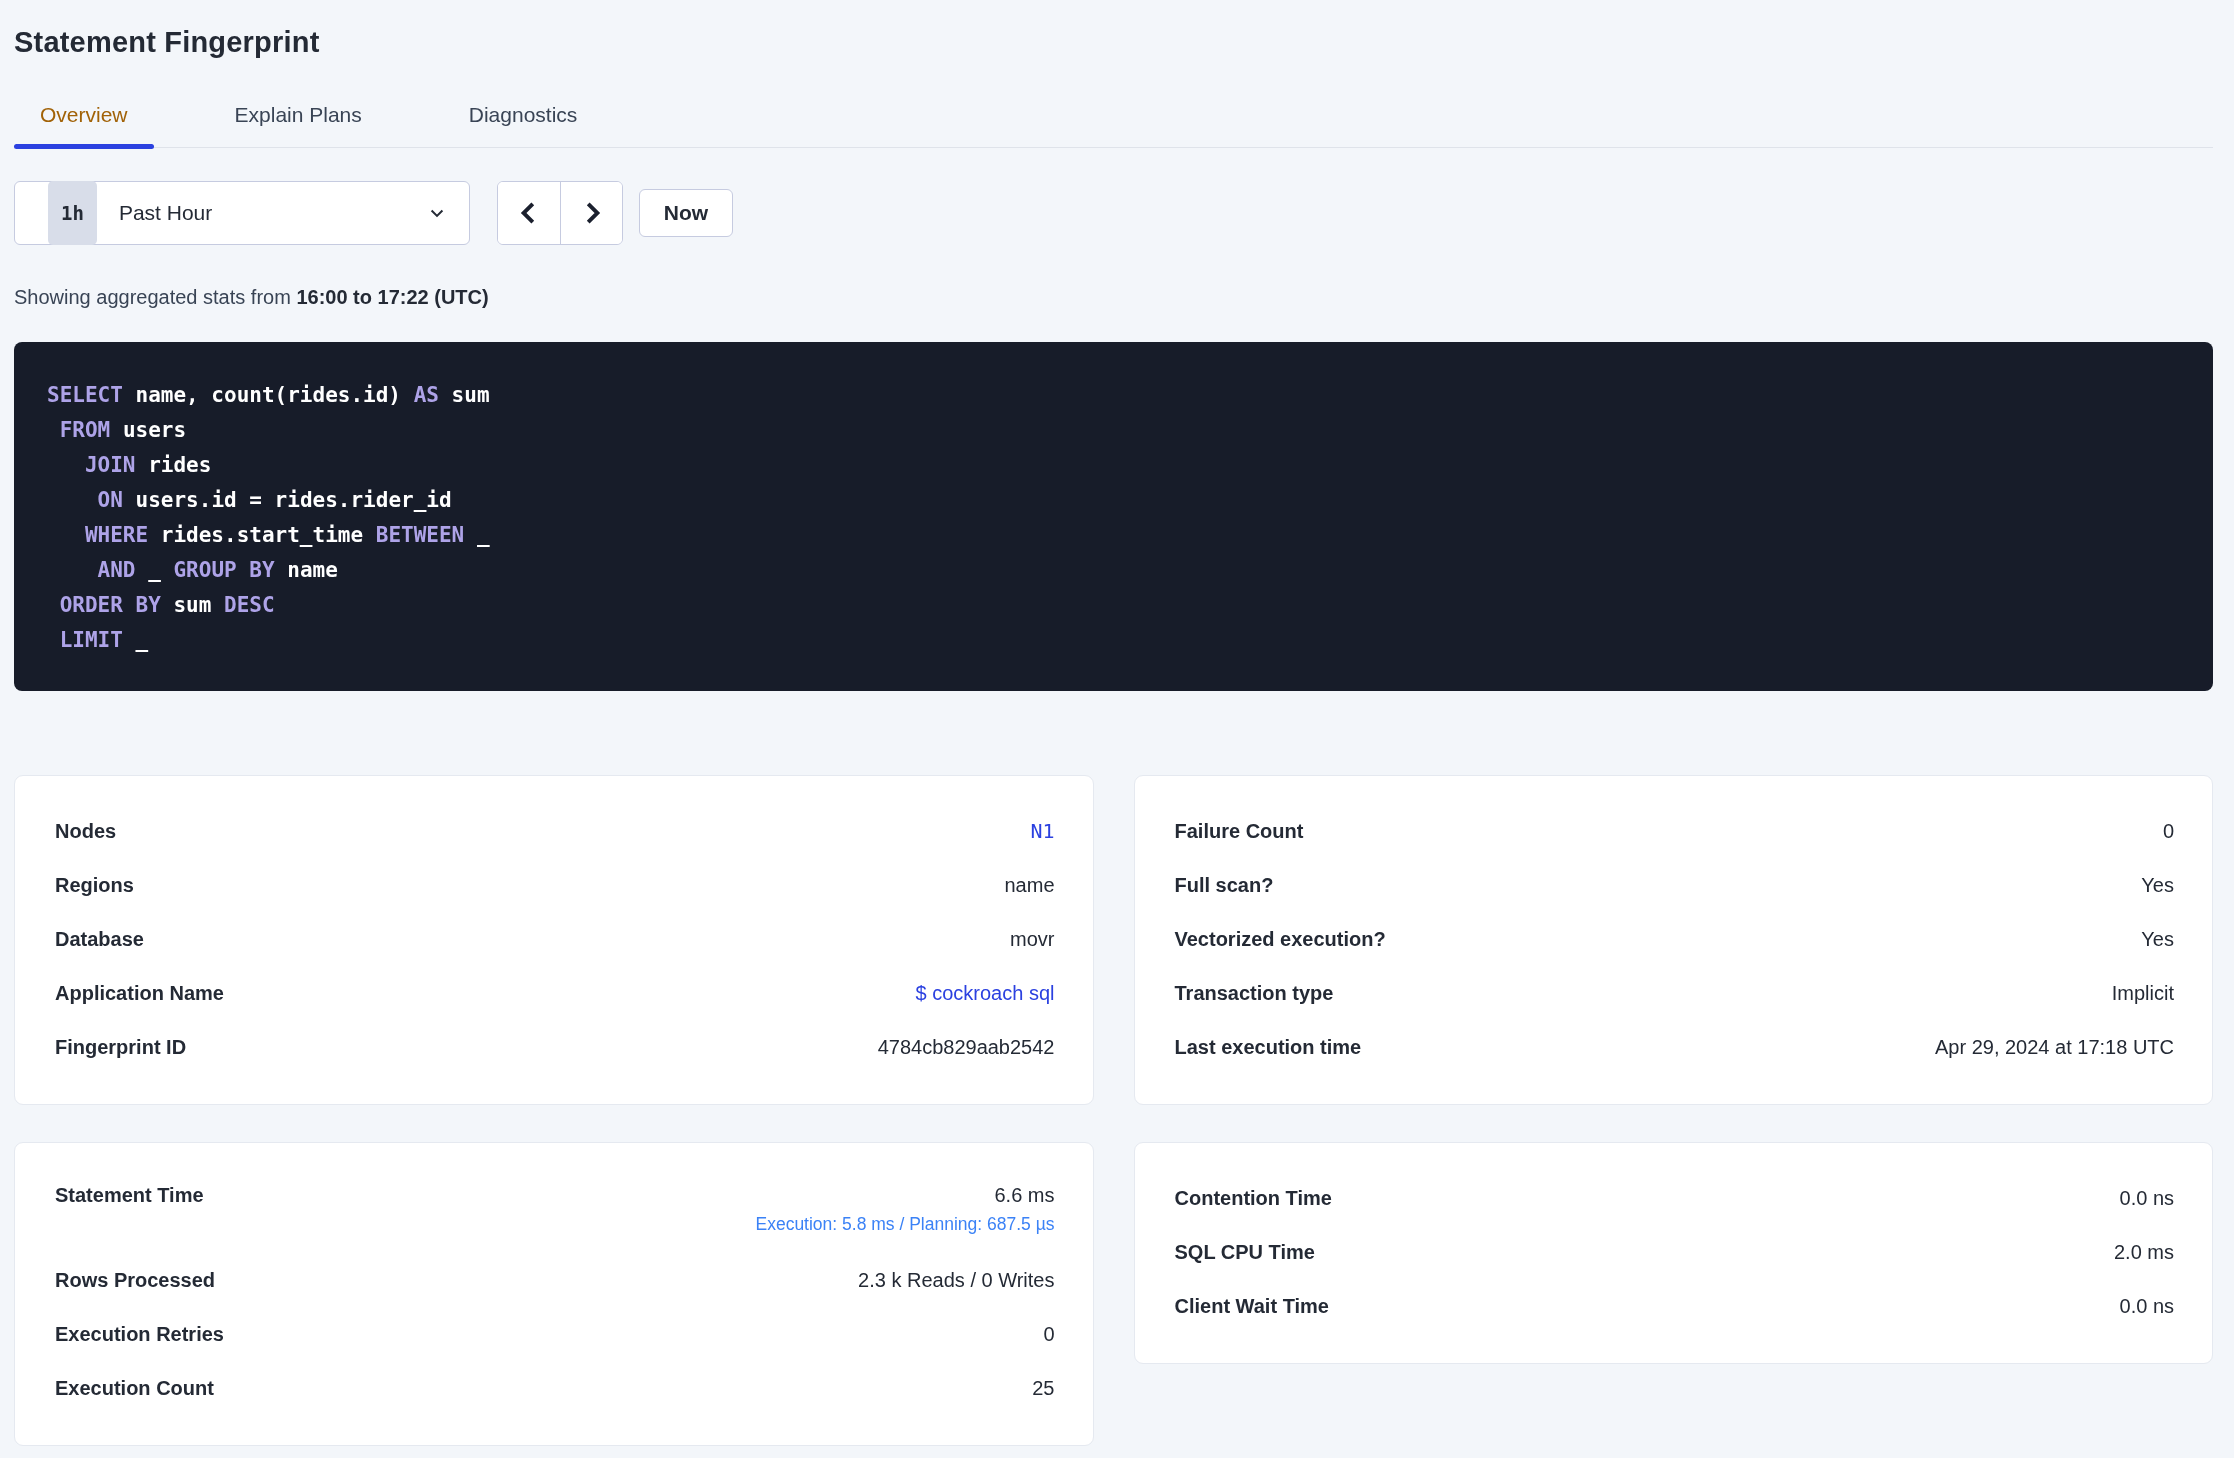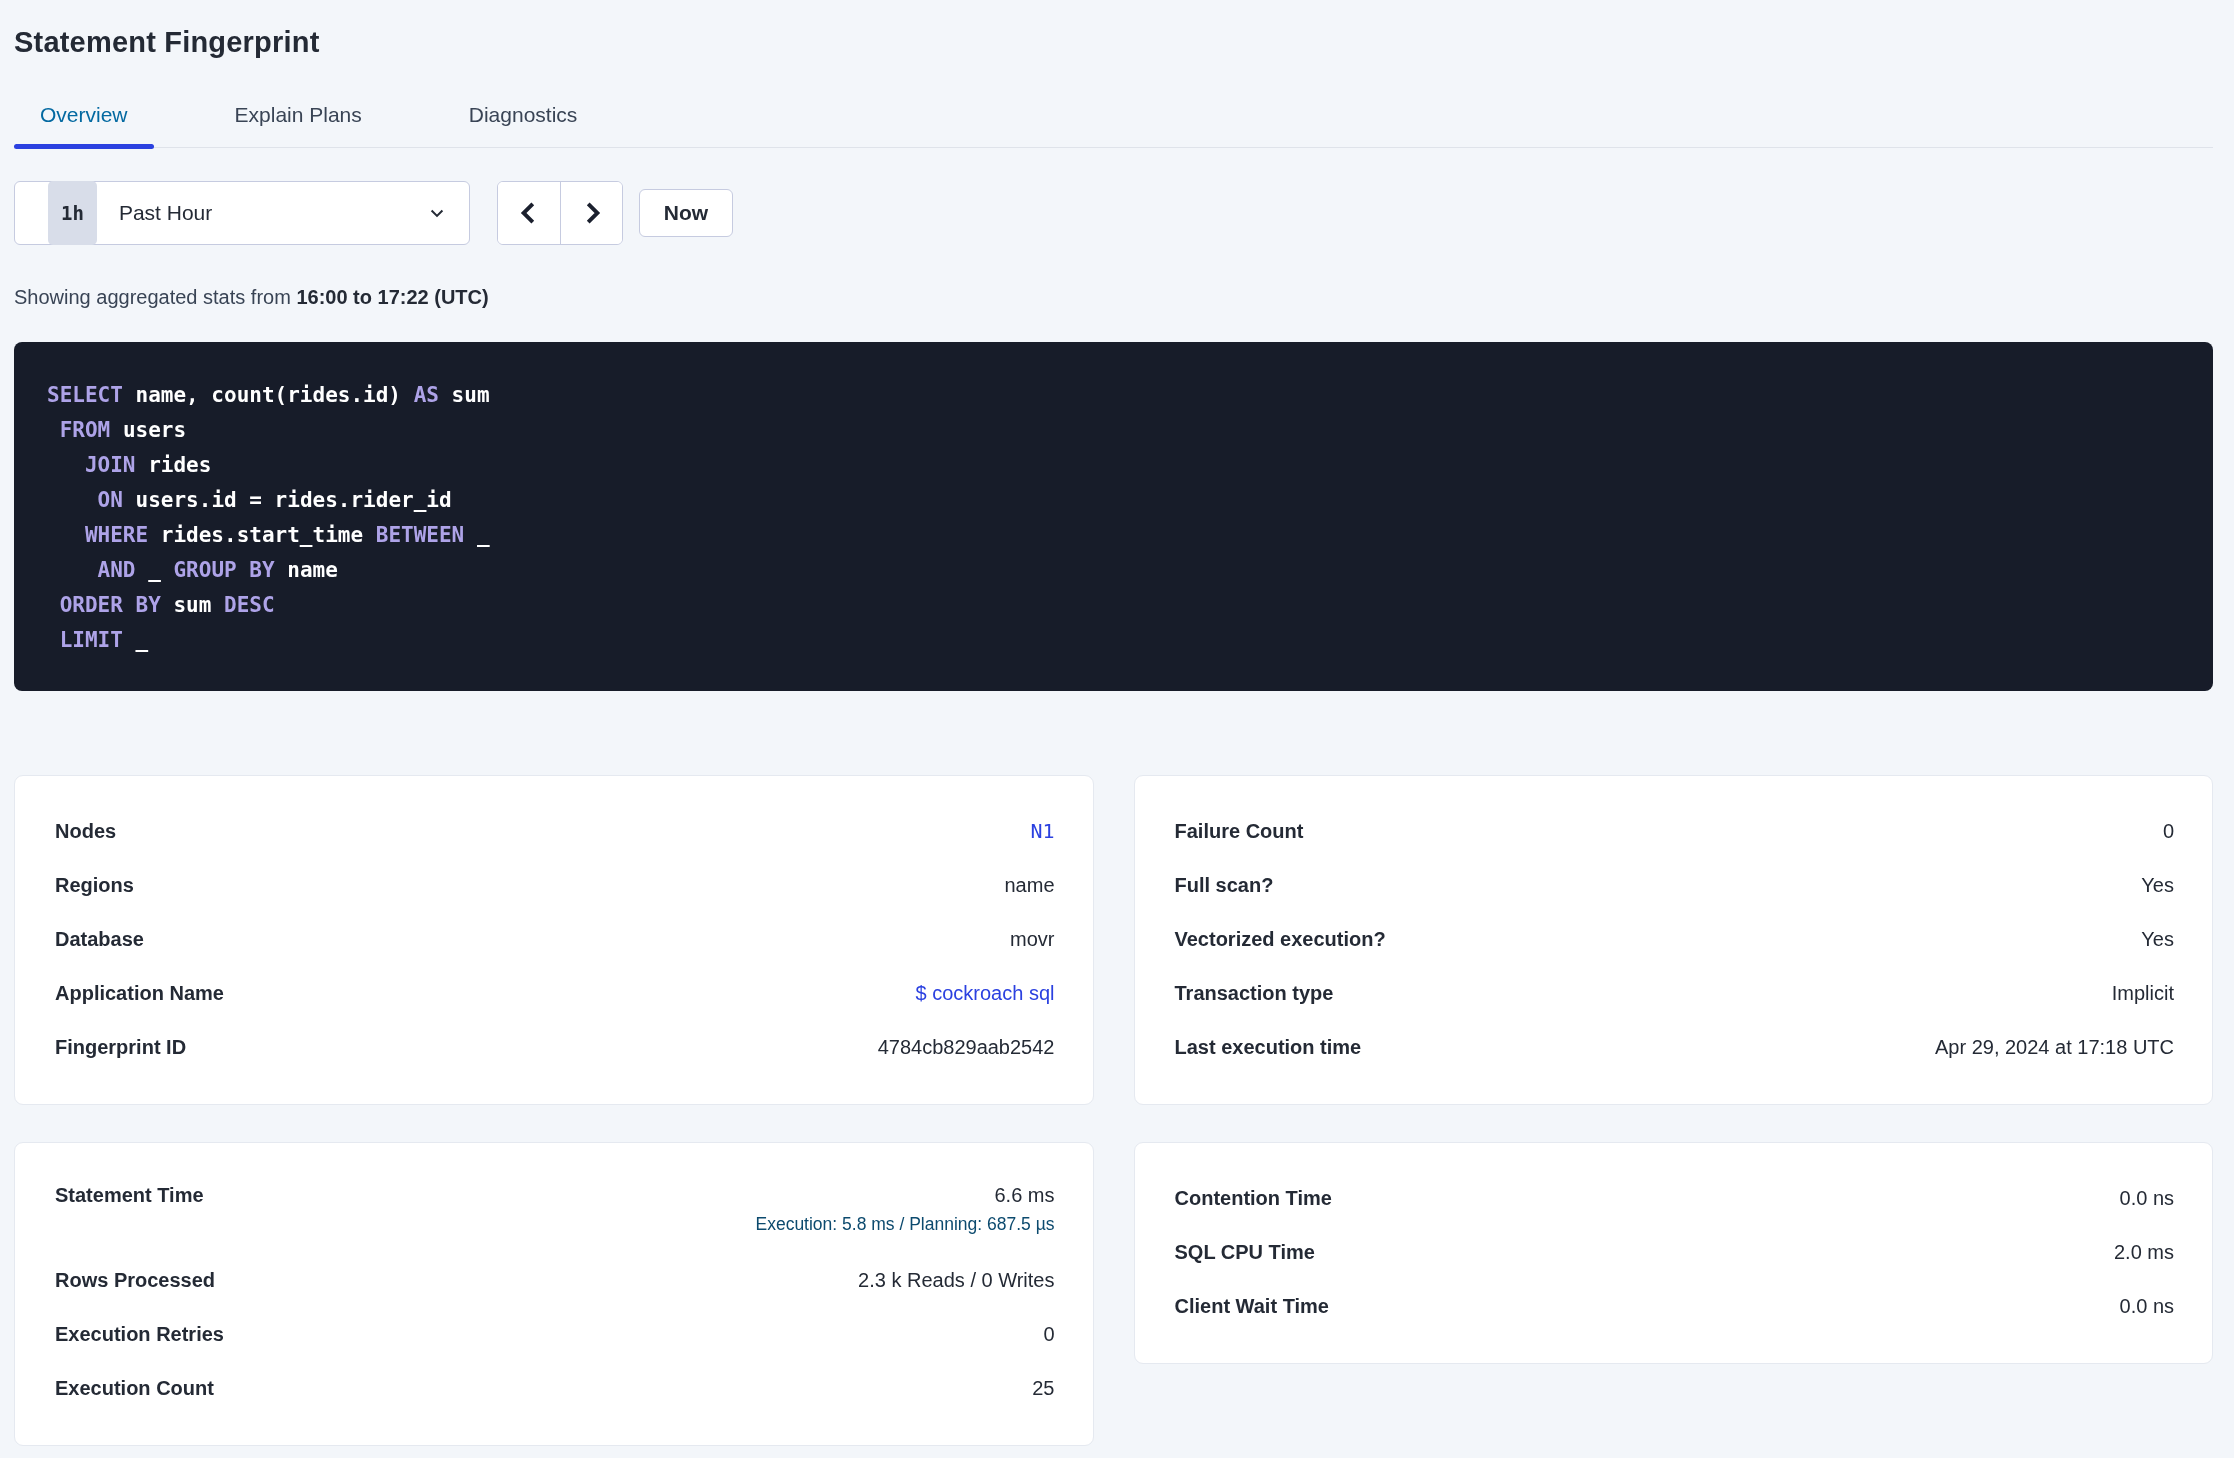--- a/index.html
+++ b/index.html
@@ -30,21 +30,21 @@
   }
   .tab {
     position: relative;
     padding: 0 26px 20px 26px;
     font-size: 21px;
     color: #394455;
     cursor: pointer;
     background: none; border: none;
     font-family: inherit;
   }
-  .tab.active { color: #0369a1; }
+  .tab.active { color: #a16207; }
   .tab.active::after {
     content: "";
     position: absolute;
     left: 0; right: 0; bottom: -2px;
     height: 5px;
     border-radius: 3px;
     background: #2b41e0;
   }
 
   
@@ -167,21 +167,21 @@
     color: #242a35;
     text-align: right;
     text-decoration: none;
   }
   .row-value.link { color: #2b41e0; cursor: pointer; }
   .row-value.mono { font-family: "DejaVu Sans Mono", monospace; font-size: 20px; }
   .value-stack { text-align: right; }
   .value-sub {
     margin-top: 7px;
     font-size: 17.5px;
-    color: #0c4a6e;
+    color: #3b82f6;
   }
 </style>
 </head>
 <body>
 
 <div class="page">
 
   <h1 class="page-title">Statement Fingerprint</h1>
 
   <div class="tabbar">

